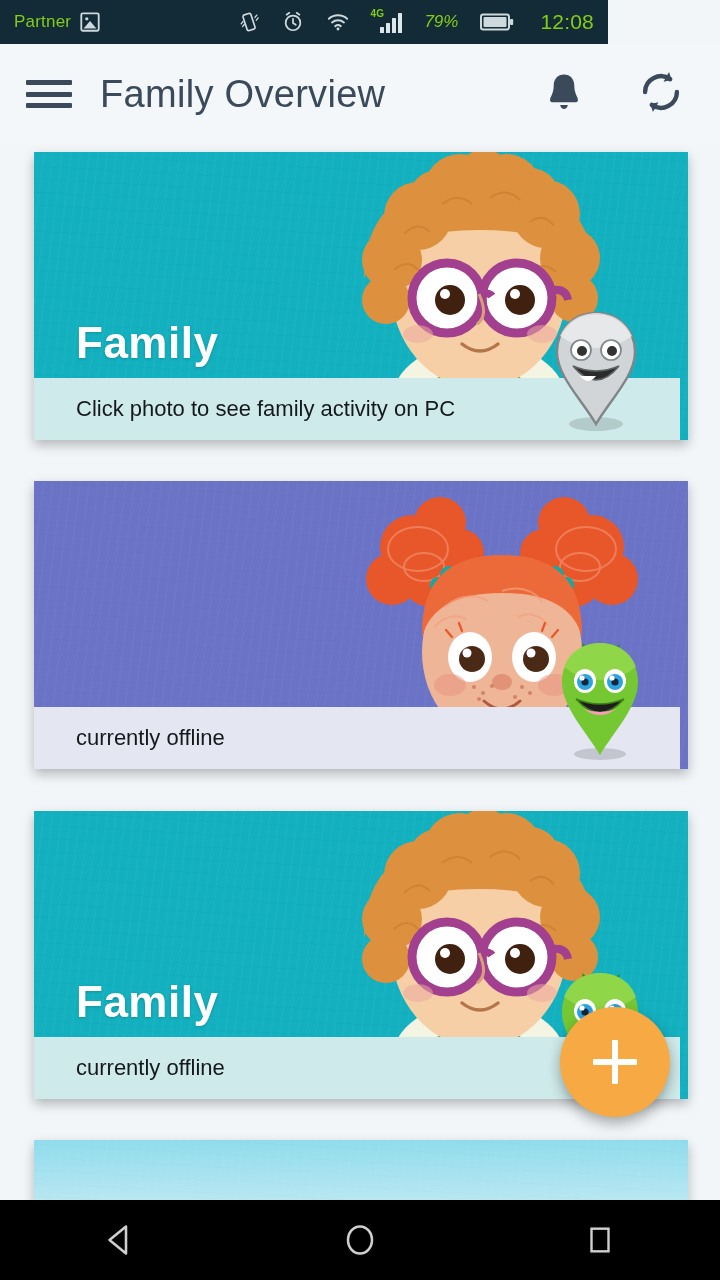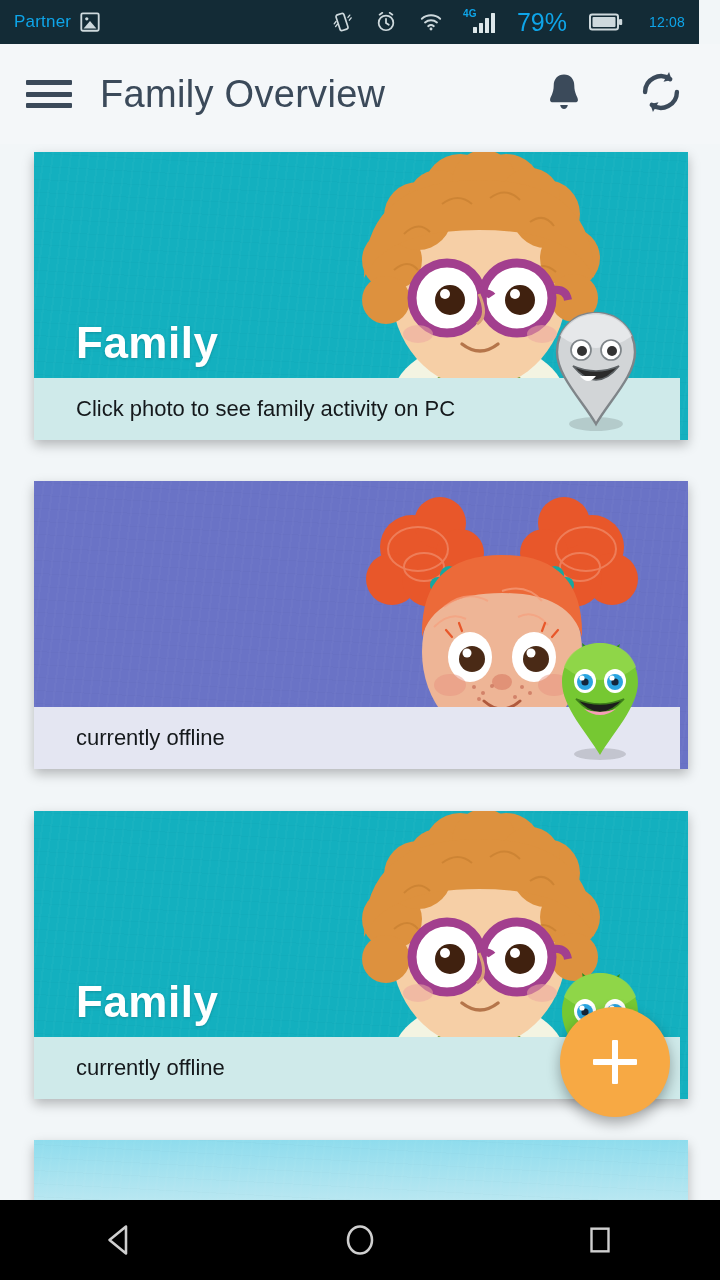--- a/index.html
+++ b/index.html
@@ -6,30 +6,30 @@
   html,body { width:720px; height:1280px; }
   body {
     font-family: "Liberation Sans", sans-serif;
     background:#f2f6f8;
     overflow:hidden;
     position:relative;
   }
 
   
   .statusbar{
-    position:absolute; top:0; left:0; width:699px; height:44px;
-    background:#132b36; color:#0ea5e9;
+    position:absolute; top:0; left:0; width:608px; height:44px;
+    background:#132b36; color:#84cc16;
     display:flex; align-items:center; padding:0 14px;
     font-size:17px; letter-spacing:.2px;
   }
   .sb-left{ display:flex; align-items:center; gap:8px; }
   .sb-right{ margin-left:auto; display:flex; align-items:center; gap:22px; }
   .sb-icon{ display:inline-flex; align-items:center; justify-content:center; opacity:.93; }
-  .sb-pct{ font-size:25px; letter-spacing:0; }
-  .sb-time{ font-size:14px; margin-left:4px; }
+  .sb-pct{ font-size:17px; letter-spacing:0;font-style:italic; }
+  .sb-time{ font-size:21px; margin-left:4px; }
   .net-wrap{ position:relative; display:inline-flex; align-items:flex-end; height:22px; }
   .net-label{ position:absolute; top:-3px; left:-2px; font-size:10px; font-weight:bold; }
   .bars{ display:flex; align-items:flex-end; gap:2px; margin-left:8px; }
   .bars i{ display:block; width:4px; background:#dde7ea; border-radius:.5px; }
   .bars i:nth-child(1){height:6px;} .bars i:nth-child(2){height:10px;}
   .bars i:nth-child(3){height:15px;} .bars i:nth-child(4){height:20px;}
 
   
   .appbar{
     position:absolute; top:44px; left:0; width:720px; height:100px;

